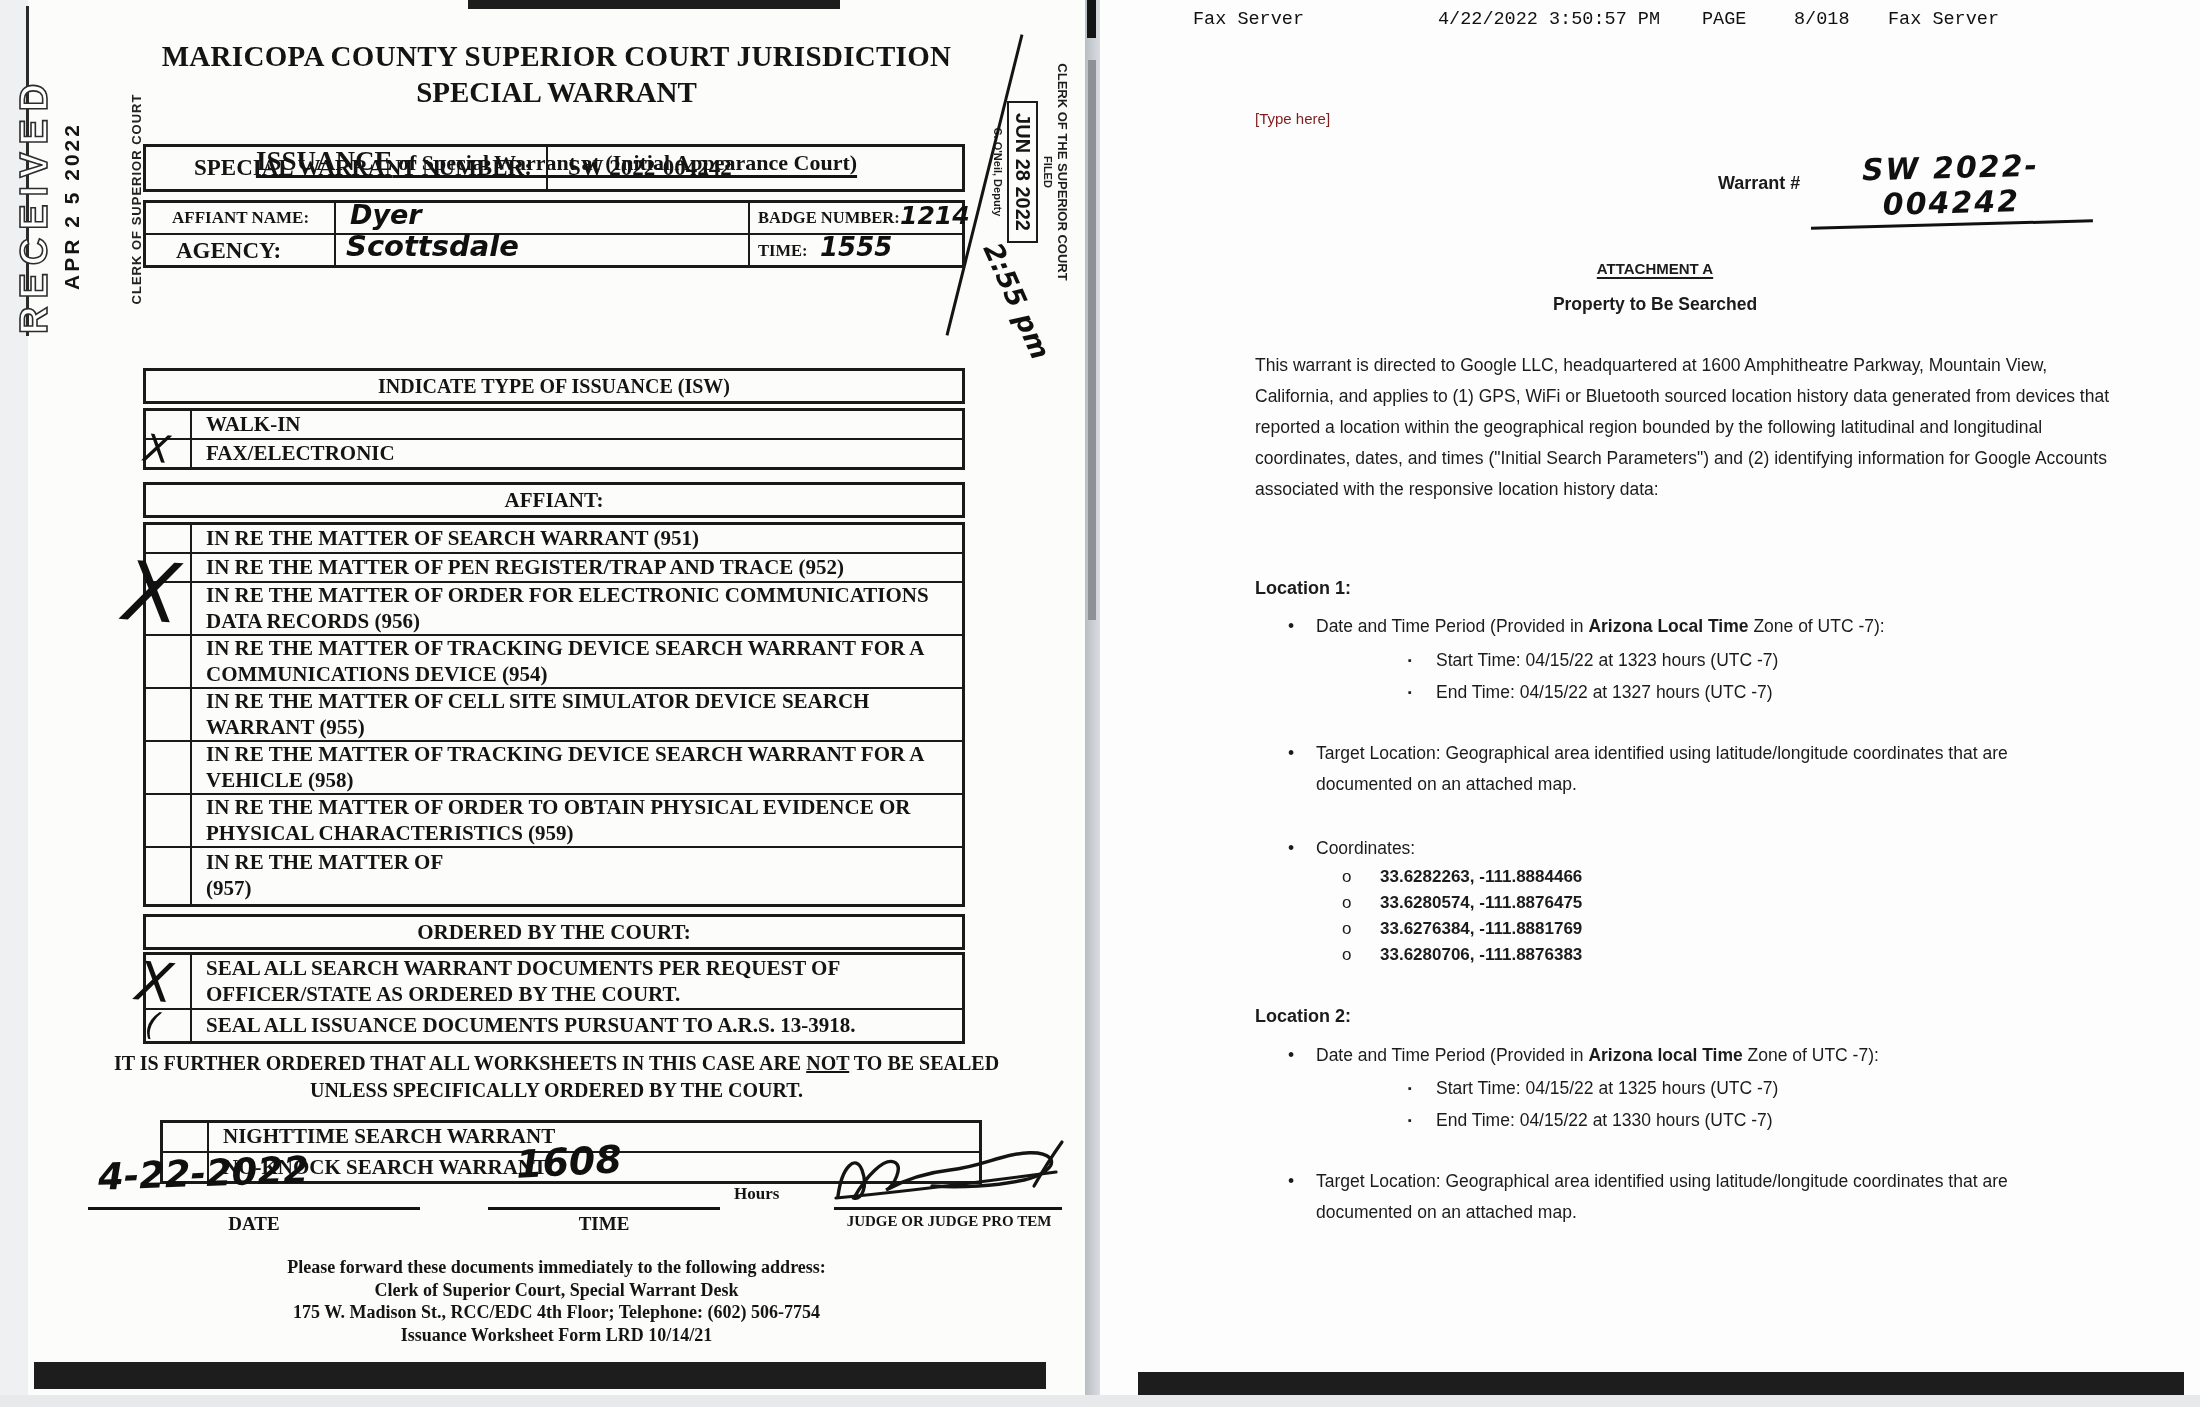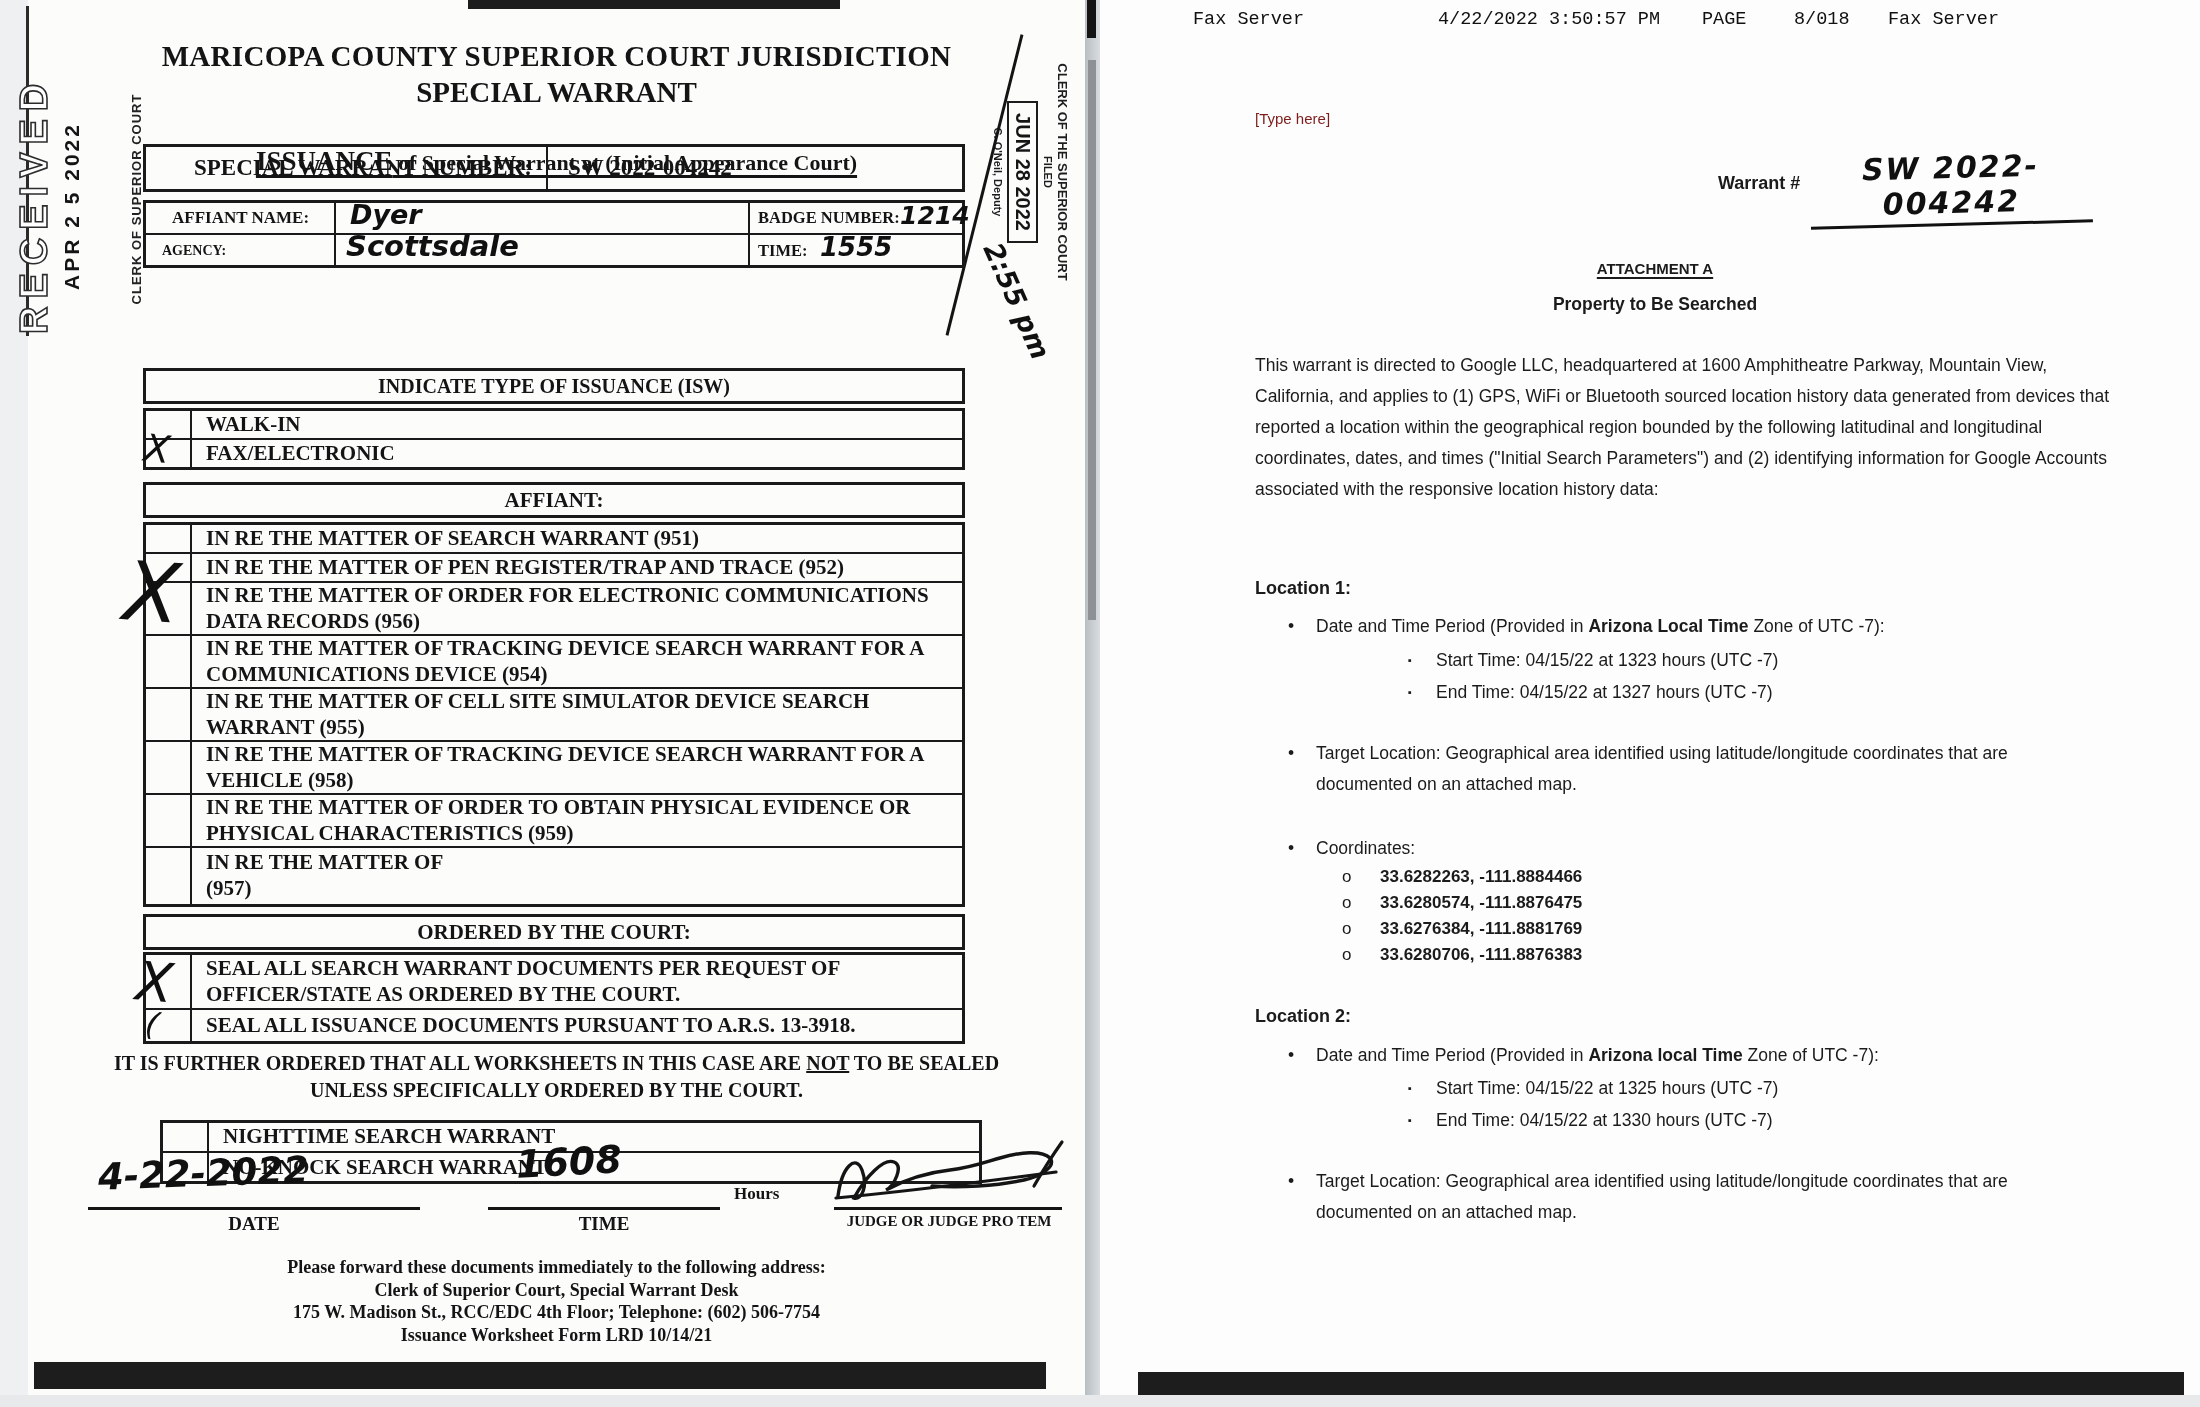--- a/index.html
+++ b/index.html
@@ -80,21 +80,21 @@
         <div class="form-serif" style="flex:0 0 188px; padding-left:26px; font-size:17px;">AFFIANT NAME:</div>
         <div style="flex:1; align-self:stretch; border-left:2.5px solid #1a1a1a; position:relative;">
           <span class="hw" style="position:absolute; left:14px; top:-4px; font-size:27px;">Dyer</span>
         </div>
         <div style="flex:0 0 214px; align-self:stretch; border-left:2.5px solid #1a1a1a; display:flex; align-items:center; position:relative;">
           <span class="form-serif" style="padding-left:8px; font-size:16.5px;">BADGE NUMBER:</span>
           <span class="hw" style="position:absolute; left:150px; top:-2px; font-size:25px;">1214</span>
         </div>
       </div>
       <div class="frow" style="height:31px;">
-        <div class="form-serif" style="flex:0 0 188px; padding-left:16px; font-size:14px;">AGENCY:</div>
+        <div class="form-serif" style="flex:0 0 188px; padding-left:30px; font-size:23px;">AGENCY:</div>
         <div style="flex:1; align-self:stretch; border-left:2.5px solid #1a1a1a; position:relative;">
           <span class="hw" style="position:absolute; left:10px; top:-6px; font-size:29px;">Scottsdale</span>
         </div>
         <div style="flex:0 0 214px; align-self:stretch; border-left:2.5px solid #1a1a1a; display:flex; align-items:center; position:relative;">
           <span class="form-serif" style="padding-left:8px; font-size:16.5px;">TIME:</span>
           <span class="hw" style="position:absolute; left:70px; top:-3px; font-size:26px;">1555</span>
         </div>
       </div>
     </div>
 

